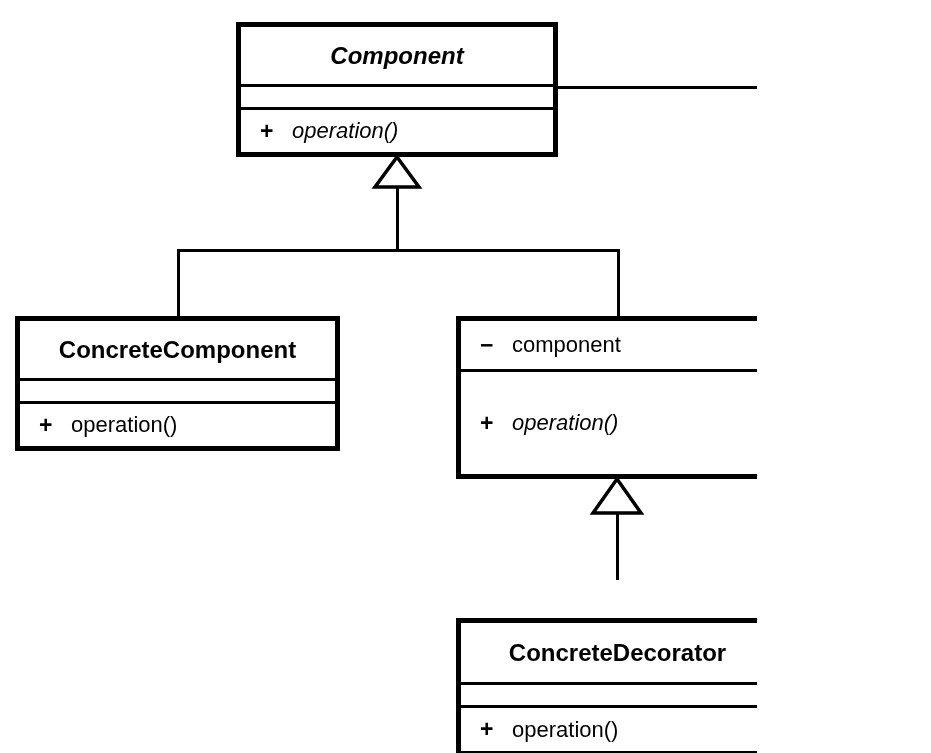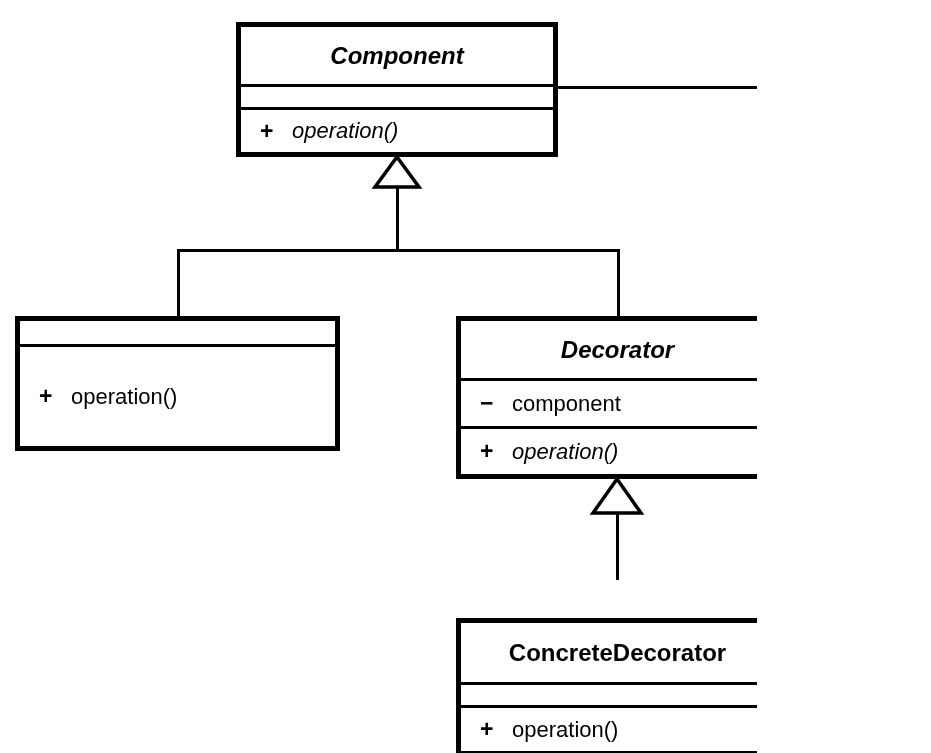--- a/index.html
+++ b/index.html
@@ -130,31 +130,31 @@
     <div class="uml-compartment compartment-empty" style="height:23px;"></div>
     <div class="uml-compartment compartment-members" style="flex:1 1 auto;">
       <div class="member-row">
         <span class="member-visibility">+</span>
         <span class="member-label abstract">operation()</span>
       </div>
     </div>
   </div>
 
   <div class="uml-class" style="left:15px; top:316px; width:325px; height:135px;">
+    <div class="uml-compartment compartment-name" style="height:57px;">ConcreteComponent</div>
     <div class="uml-compartment compartment-empty" style="height:23px;"></div>
     <div class="uml-compartment compartment-members" style="flex:1 1 auto;">
       <div class="member-row">
         <span class="member-visibility">+</span>
         <span class="member-label">operation()</span>
       </div>
     </div>
   </div>
 
   <div class="uml-class" style="left:456px; top:316px; width:323px; height:163px;">
-    <div class="uml-compartment compartment-name abstract" style="height:57px;">Decorator</div>
     <div class="uml-compartment compartment-members" style="height:48px;">
       <div class="member-row">
         <span class="member-visibility">−</span>
         <span class="member-label">component</span>
       </div>
     </div>
     <div class="uml-compartment compartment-members" style="flex:1 1 auto;">
       <div class="member-row">
         <span class="member-visibility">+</span>
         <span class="member-label abstract">operation()</span>

